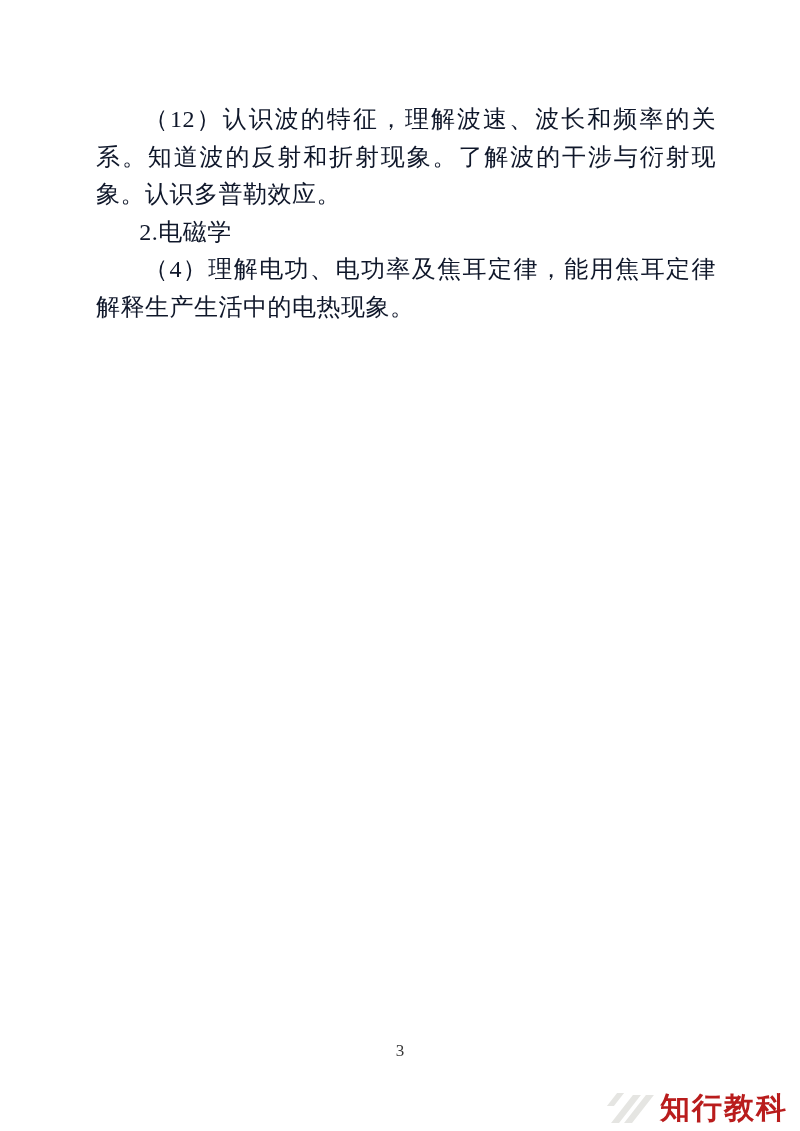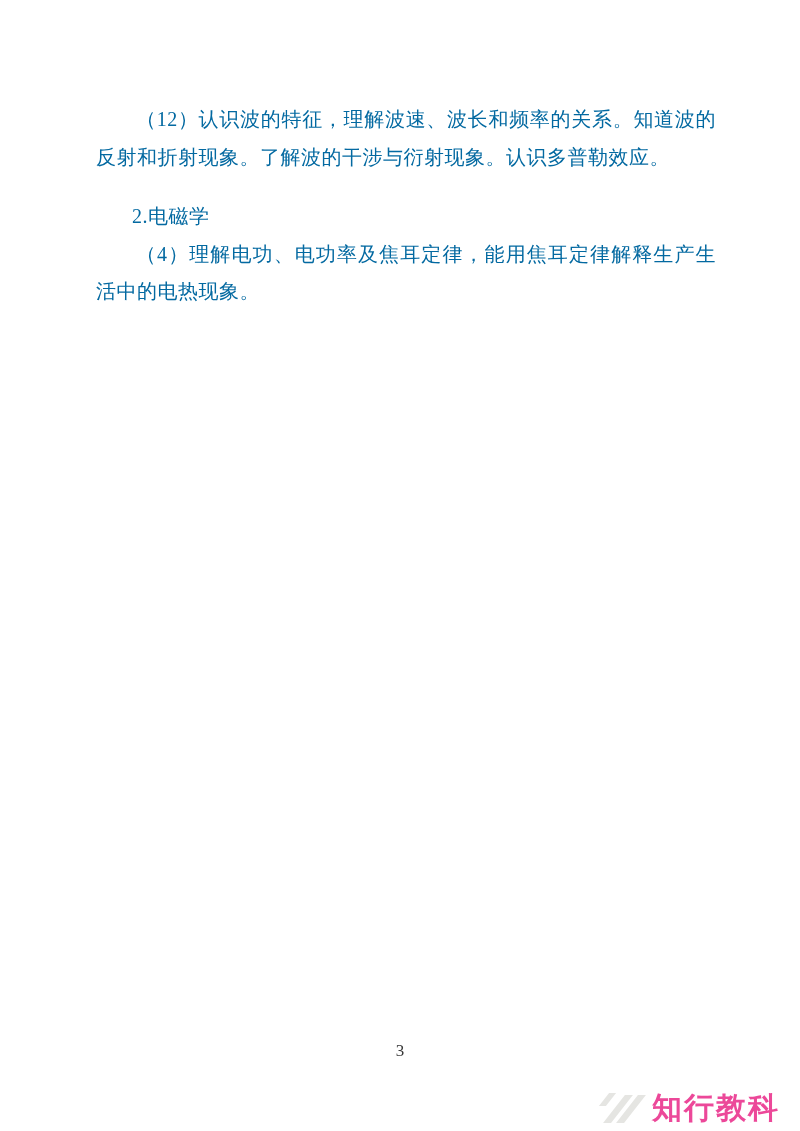--- a/index.html
+++ b/index.html
@@ -17,52 +17,51 @@
   .page {
     position: absolute;
     inset: 0;
     background: #ffffff;
   }
   .doc-body {
     position: absolute;
     left: 96px;
     top: 101px;
     width: 620px;
-    font-size: 20px;
+    font-size: 24px;
     line-height: 37.5px;
-    color: #0369a1;
+    color: #0f172a;
     text-align: justify;
     letter-spacing: 0.5px;
   }
   .para {
     margin: 0;
     text-indent: 2em;
   }
   .para.heading {
     text-indent: 1.8em;
-    margin-top: 22px;
   }
   .page-number {
     position: absolute;
     top: 1041px;
     left: 0;
     width: 100%;
     text-align: center;
     font-size: 17px;
     color: #3a3a3a;
   }
   .watermark {
     position: absolute;
     top: 1089px;
-    right: 20px;
+    right: 12px;
     height: 38px;
     display: flex;
     align-items: center;
     gap: 6px;
-    color: #ec4899;
+    color: #b91c1c;
     user-select: none;
   }
   .wm-logo {
     position: relative;
     width: 46px;
     height: 36px;
     flex: 0 0 auto;
   }
   .wm-logo .bar {
     position: absolute;

